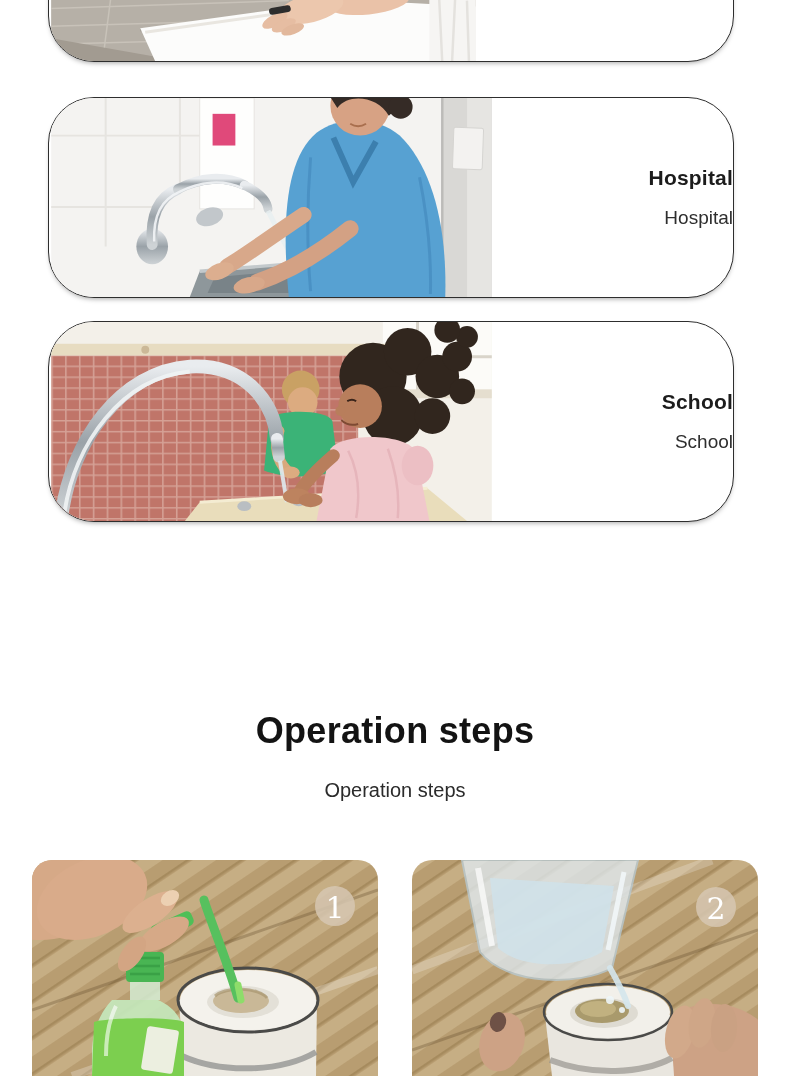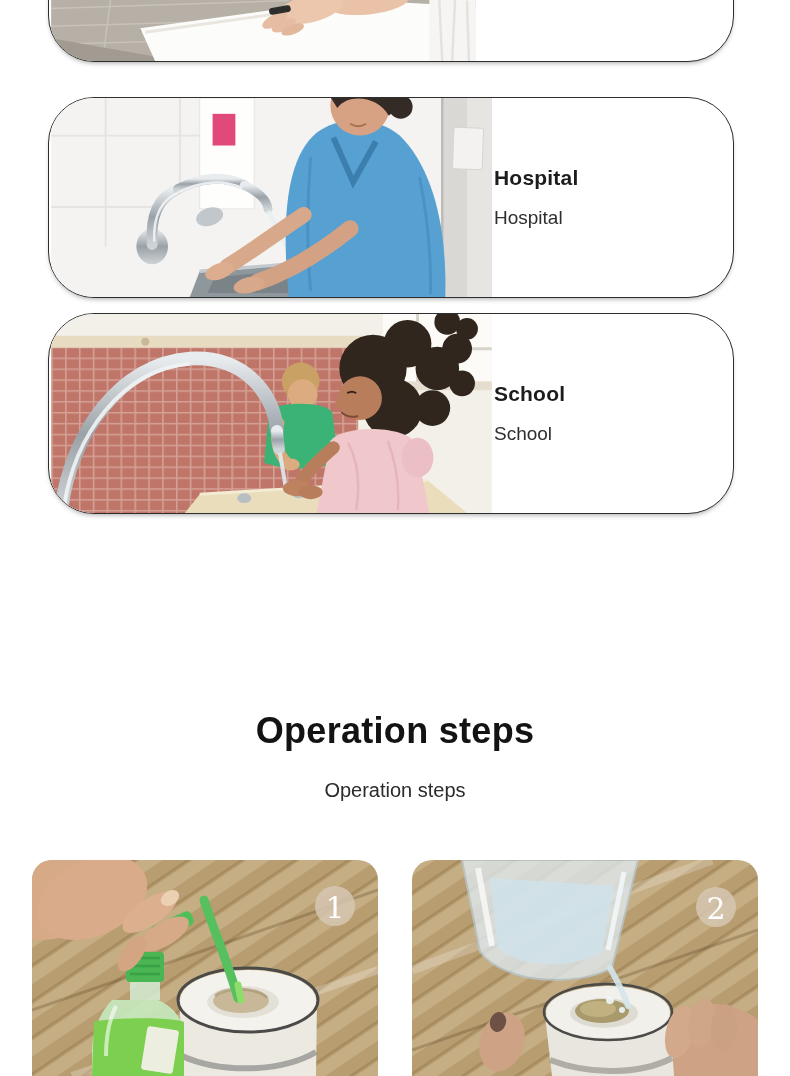--- a/index.html
+++ b/index.html
@@ -11,21 +11,21 @@
   
   .usage-card{
     position:absolute;left:48px;width:686px;height:201px;
     border:1.5px solid #2e2e2e;border-radius:46px;background:#fff;
     overflow:hidden;display:flex;
     box-shadow:0 3px 5px -2px rgba(0,0,0,0.35);
     box-sizing:border-box;
   }
   .card-photo{flex:0 0 auto;height:100%;}
   .card-photo svg{display:block;height:100%;}
-  .card-text{flex:1;display:flex;flex-direction:column;align-items:flex-start;justify-content:center;gap:17px;}
+  .card-text{flex:1;display:flex;flex-direction:column;align-items:flex-end;justify-content:center;gap:17px;}
   .card-title{font-size:21px;font-weight:bold;color:#1c1c1c;letter-spacing:.2px;}
   .card-sub{font-size:19px;color:#2e2e2e;}
   
   .section-title{
     position:absolute;left:0;top:710px;width:100%;text-align:center;
     font-size:36px;font-weight:bold;color:#131313;letter-spacing:.3px;
   }
   .section-sub{
     position:absolute;left:0;top:779px;width:100%;text-align:center;
     font-size:20px;color:#2b2b2b;
@@ -131,21 +131,21 @@
         <ellipse cx="170" cy="175" rx="15" ry="8" fill="#dcae8f" transform="rotate(-20 170 175)"></ellipse>
         <ellipse cx="200" cy="189" rx="16" ry="8" fill="#d8a88a" transform="rotate(-12 200 189)"></ellipse>
       </svg>
     </div>
     <div class="card-text">
       <div class="card-title">Hospital</div>
       <div class="card-sub">Hospital</div>
     </div>
   </div>
 
-  <div class="usage-card" style="top:313px">
+  <div class="usage-card" style="top:321px">
     <div class="card-photo">
       <svg viewBox="0 0 445 201" width="445" height="201">
         <rect width="445" height="201" fill="#f3f0e9"></rect>
         <rect x="335" y="0" width="110" height="70" fill="#fcfbf8"></rect>
         <g stroke="#d9d4ca" stroke-width="3">
           <line x1="370" y1="0" x2="370" y2="70"></line>
             <line x1="410" y1="0" x2="410" y2="70"></line>
           <line x1="335" y1="35" x2="445" y2="35"></line>
         </g>
         <rect x="330" y="68" width="115" height="9" fill="#e5decf"></rect>

